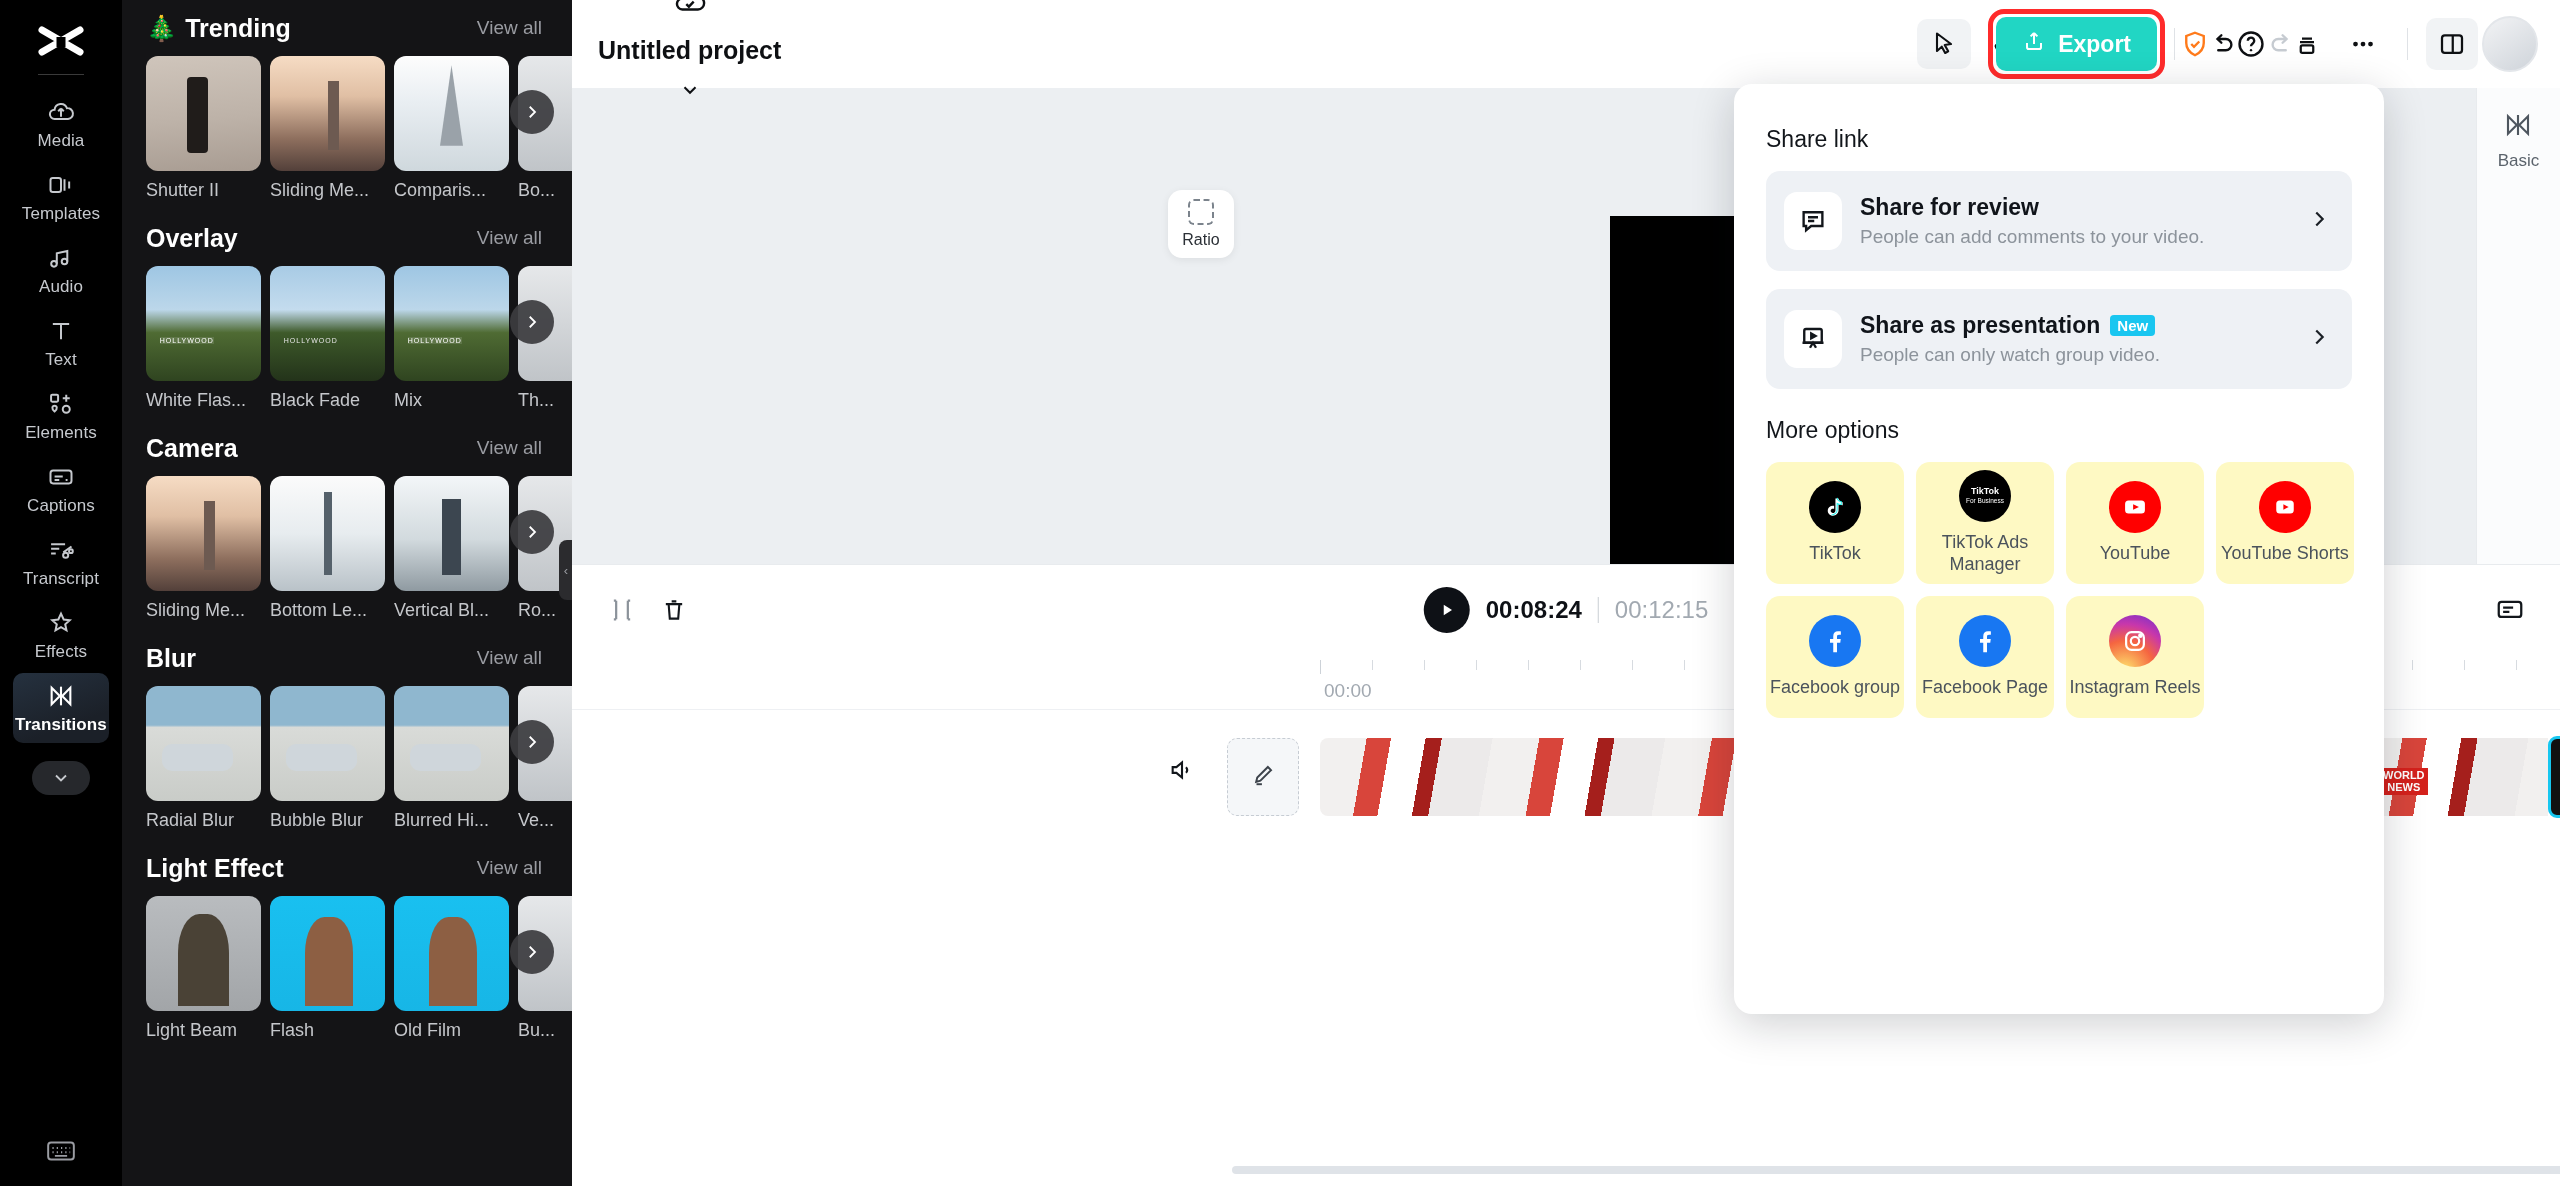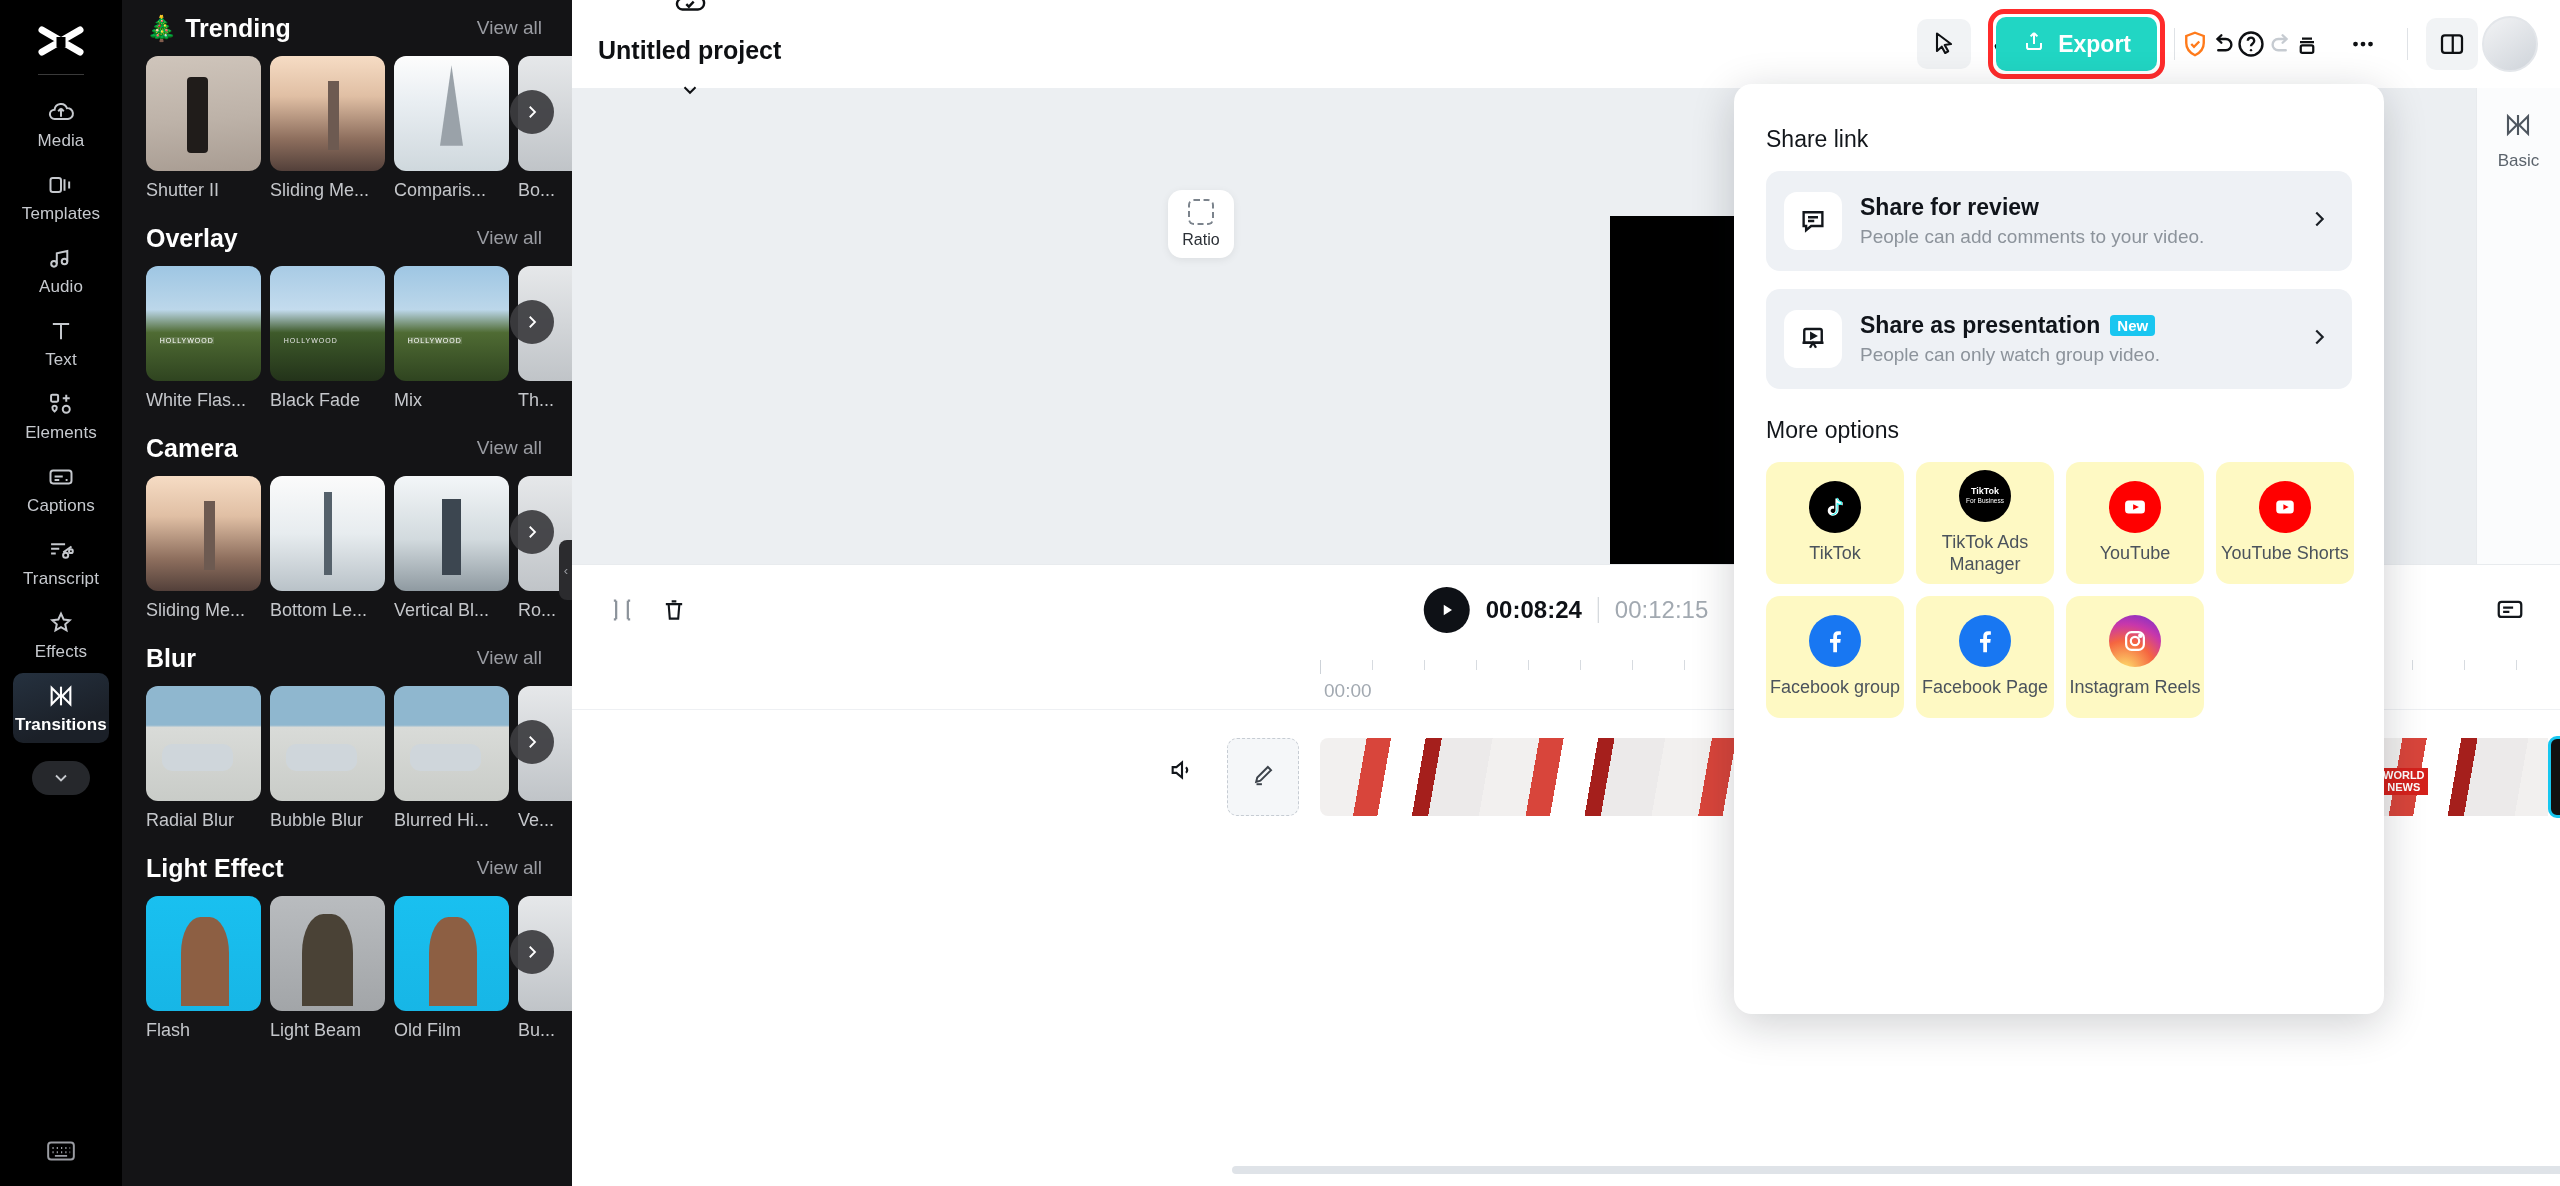--- a/index.html
+++ b/index.html
@@ -496,26 +496,26 @@
       </div>
     </div>
 
     <div class="sec">
       <div class="sec-head">
         <div class="sec-title">Light Effect</div>
         <div class="sec-viewall">View all</div>
       </div>
       <div class="row">
         <div class="card">
+            <div class="thumb t-girlgrey"></div>
+            <div class="cap">Light Beam</div>
+          </div>
+        <div class="card">
             <div class="thumb t-girlblue"></div>
             <div class="cap">Flash</div>
-          </div>
-        <div class="card">
-            <div class="thumb t-girlgrey"></div>
-            <div class="cap">Light Beam</div>
           </div>
         <div class="card">
             <div class="thumb t-girlblue"></div>
             <div class="cap">Old Film</div>
           </div>
         <div class="card">
             <div class="thumb t-edge"></div>
             <div class="cap">Bu...</div>
           </div>
         <div class="arrow-btn">

